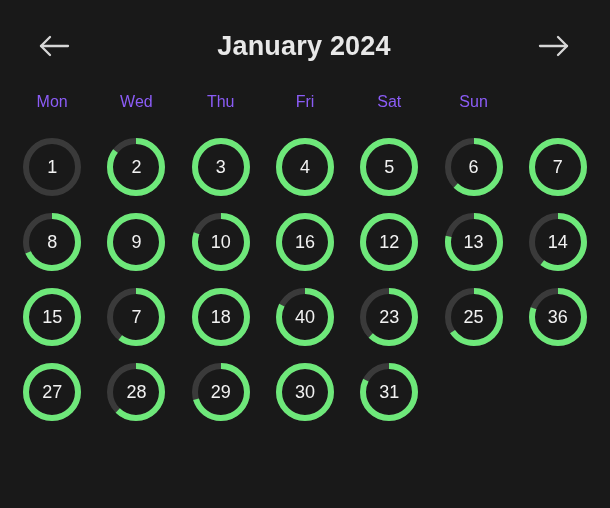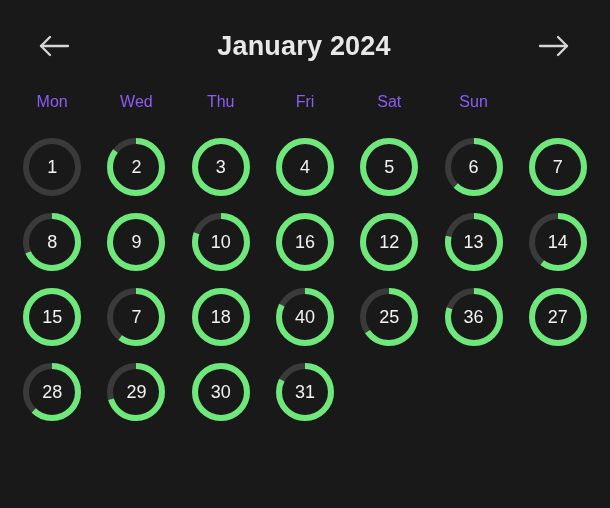--- a/index.html
+++ b/index.html
@@ -305,20 +305,29 @@
             <circle cx="29" cy="29" r="26" fill="none" stroke="#3a3a3a" stroke-width="6"></circle>
             <circle cx="29" cy="29" r="26" fill="none" stroke="#6ee87a" stroke-width="6" stroke-linecap="butt" stroke-dasharray="133.95751074906877 29.405307237600482"></circle>
           </svg>
           <div class="day-number">40</div>
         </div>
       </div>
       <div class="day-cell">
         <div class="day-ring">
           <svg width="58" height="58" viewBox="0 0 58 58">
             <circle cx="29" cy="29" r="26" fill="none" stroke="#3a3a3a" stroke-width="6"></circle>
+            <circle cx="29" cy="29" r="26" fill="none" stroke="#6ee87a" stroke-width="6" stroke-linecap="butt" stroke-dasharray="101.28494715173494 62.077870834934316"></circle>
+          </svg>
+          <div class="day-number">23</div>
+        </div>
+      </div>
+      <div class="day-cell">
+        <div class="day-ring">
+          <svg width="58" height="58" viewBox="0 0 58 58">
+            <circle cx="29" cy="29" r="26" fill="none" stroke="#3a3a3a" stroke-width="6"></circle>
             <circle cx="29" cy="29" r="26" fill="none" stroke="#6ee87a" stroke-width="6" stroke-linecap="butt" stroke-dasharray="106.18583169133503 57.17698629533423"></circle>
           </svg>
           <div class="day-number">25</div>
         </div>
       </div>
       <div class="day-cell">
         <div class="day-ring">
           <svg width="58" height="58" viewBox="0 0 58 58">
             <circle cx="29" cy="29" r="26" fill="none" stroke="#3a3a3a" stroke-width="6"></circle>
             <circle cx="29" cy="29" r="26" fill="none" stroke="#6ee87a" stroke-width="6" stroke-linecap="butt" stroke-dasharray="130.6902543893354 32.67256359733386"></circle>

